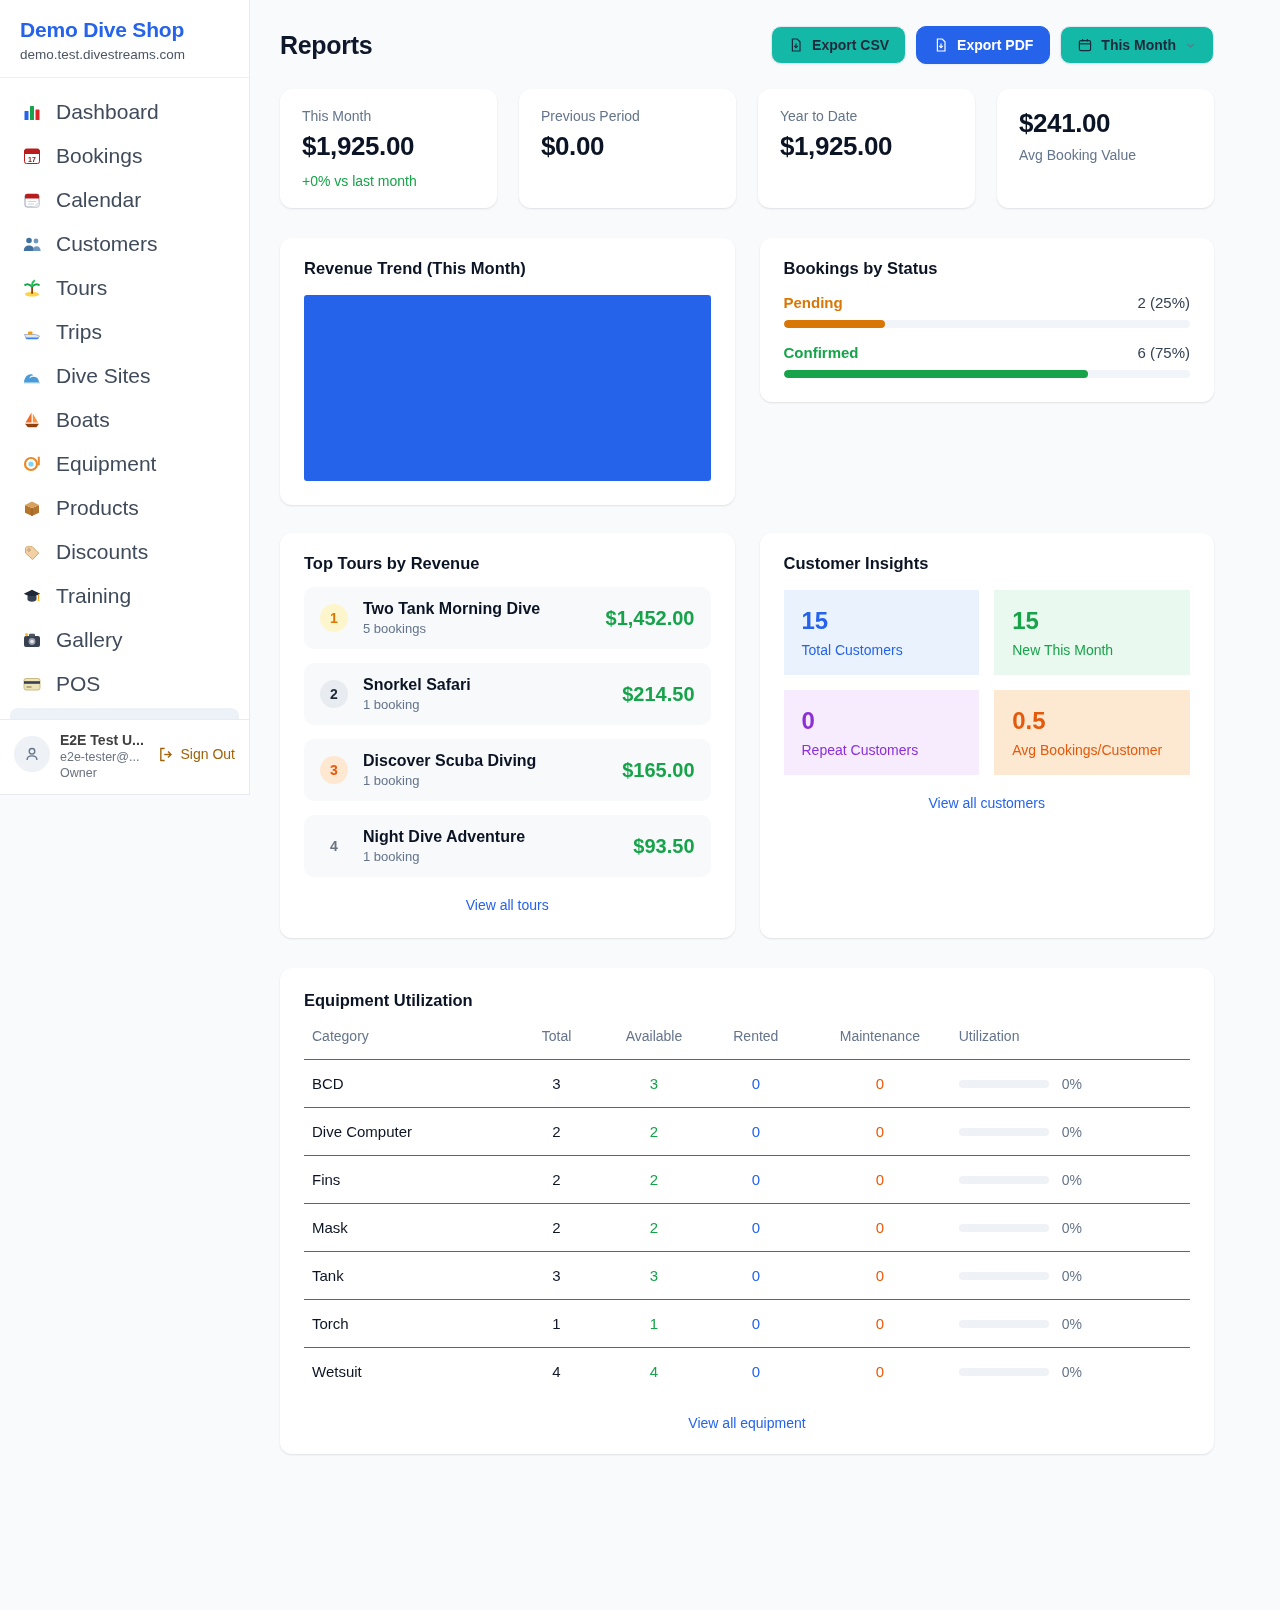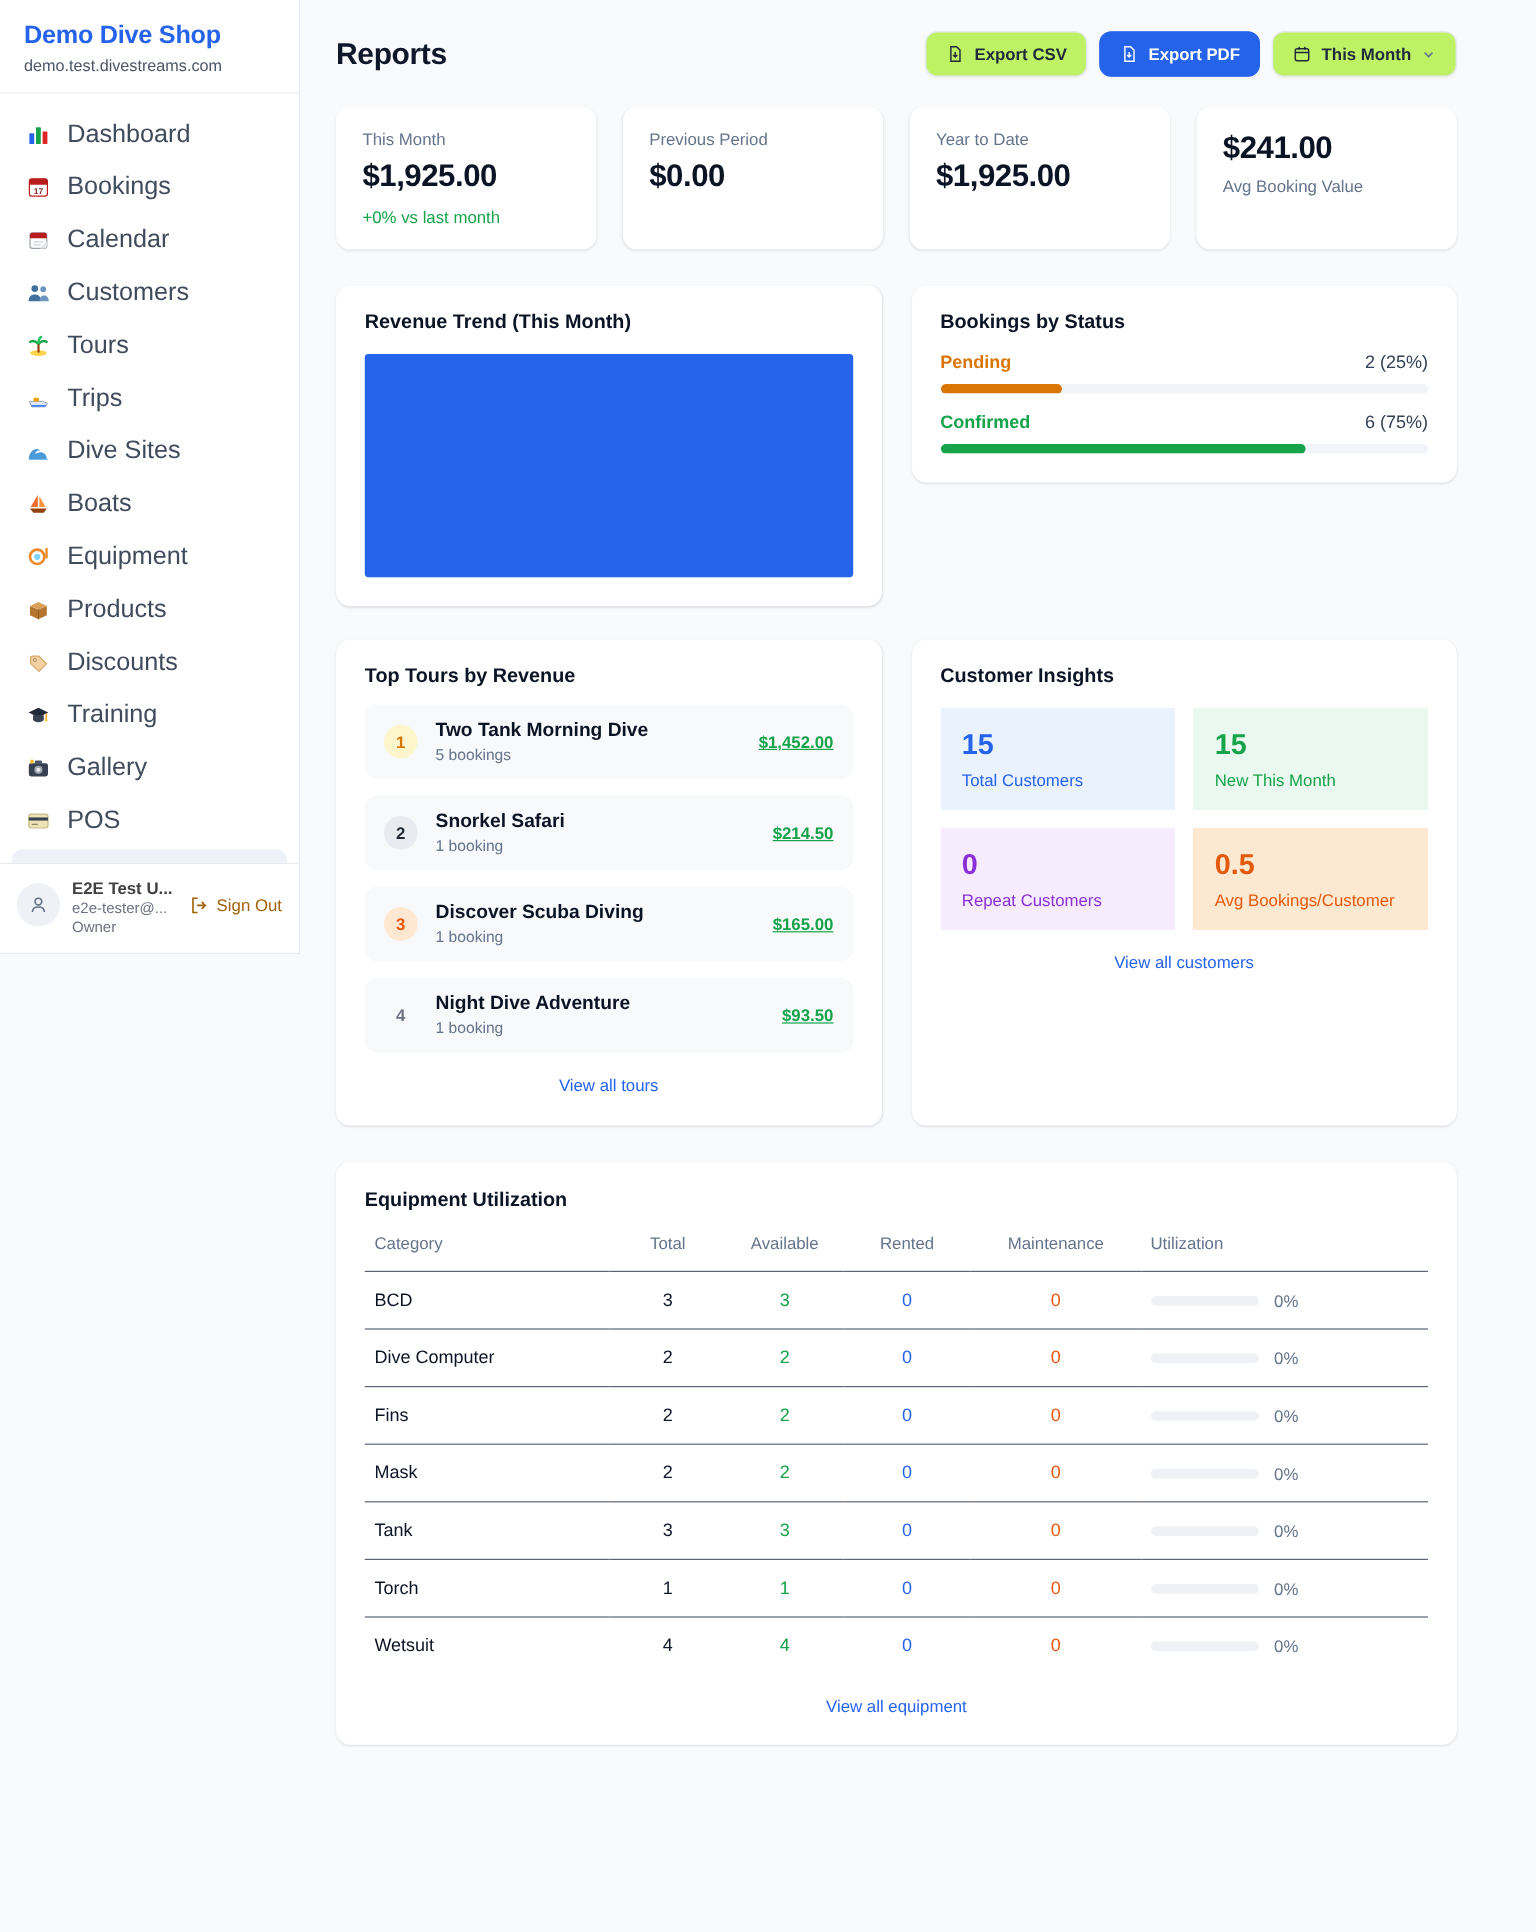--- a/index.html
+++ b/index.html
@@ -44,21 +44,21 @@
   .signout { margin-left:auto; display:flex; align-items:flex-start; gap:7px; color:#a16207; font-size:14px; margin-top:14px; cursor:pointer; white-space:nowrap; }
 
   
   .main { margin-left:250px; padding:26px 66px 0 30px; }
   .page-head { display:flex; align-items:center; justify-content:space-between; margin-bottom:25px; }
   .page-title { font-size:25px; font-weight:800; letter-spacing:-0.3px; }
   .head-actions { display:flex; gap:10px; }
   .btn {
     display:inline-flex; align-items:center; gap:8px;
     font-size:14px; font-weight:600; border-radius:10px; padding:10px 16px;
-    background:#bef264; color:#1e293b; border:1px solid #e2e8f0; cursor:pointer;
+    background:#14b8a6; color:#1e293b; border:1px solid #e2e8f0; cursor:pointer;
     box-shadow:0 1px 2px rgba(15,23,42,.05);
   }
   .btn svg { width:16px; height:16px; }
   .btn-primary { background:#2563eb; border-color:#2563eb; color:#fff; }
   .btn .chev { width:13px; height:13px; color:#64748b; }
 
   .card {
     background:#fff; border-radius:12px;
     box-shadow:0 1px 2px rgba(15,23,42,.06), 0 1px 3px rgba(15,23,42,.05);
   }
@@ -91,21 +91,21 @@
     display:flex; align-items:center; gap:15px;
     background:#f7f9fb; border-radius:10px; padding:13px 16px; margin-top:14px; cursor:pointer;
   }
   .rank {
     width:28px; height:28px; border-radius:50%; flex:0 0 28px;
     display:flex; align-items:center; justify-content:center;
     font-size:14px; font-weight:700;
   }
   .tour-name { font-size:16px; font-weight:600; color:#0b1424; }
   .tour-sub { font-size:13px; color:#64748b; margin-top:3px; }
-  .tour-amt { margin-left:auto; font-size:14px; font-weight:700; color:#16a34a;text-decoration:underline; }
+  .tour-amt { margin-left:auto; font-size:20px; font-weight:700; color:#16a34a; }
   .view-all { text-align:center; margin-top:19px; }
   .view-all span { color:#2563eb; font-size:14px; cursor:pointer; }
 
   .insights-grid { display:grid; grid-template-columns:1fr 1fr; gap:15px; margin-top:17px; }
   .insight-box { border-radius:0; padding:17px 18px; }
   .insight-value { font-size:24px; font-weight:800; }
   .insight-label { font-size:14px; margin-top:7px; }
 
   
   .equip-card { padding:23px 24px 22px; margin-bottom:40px; }

